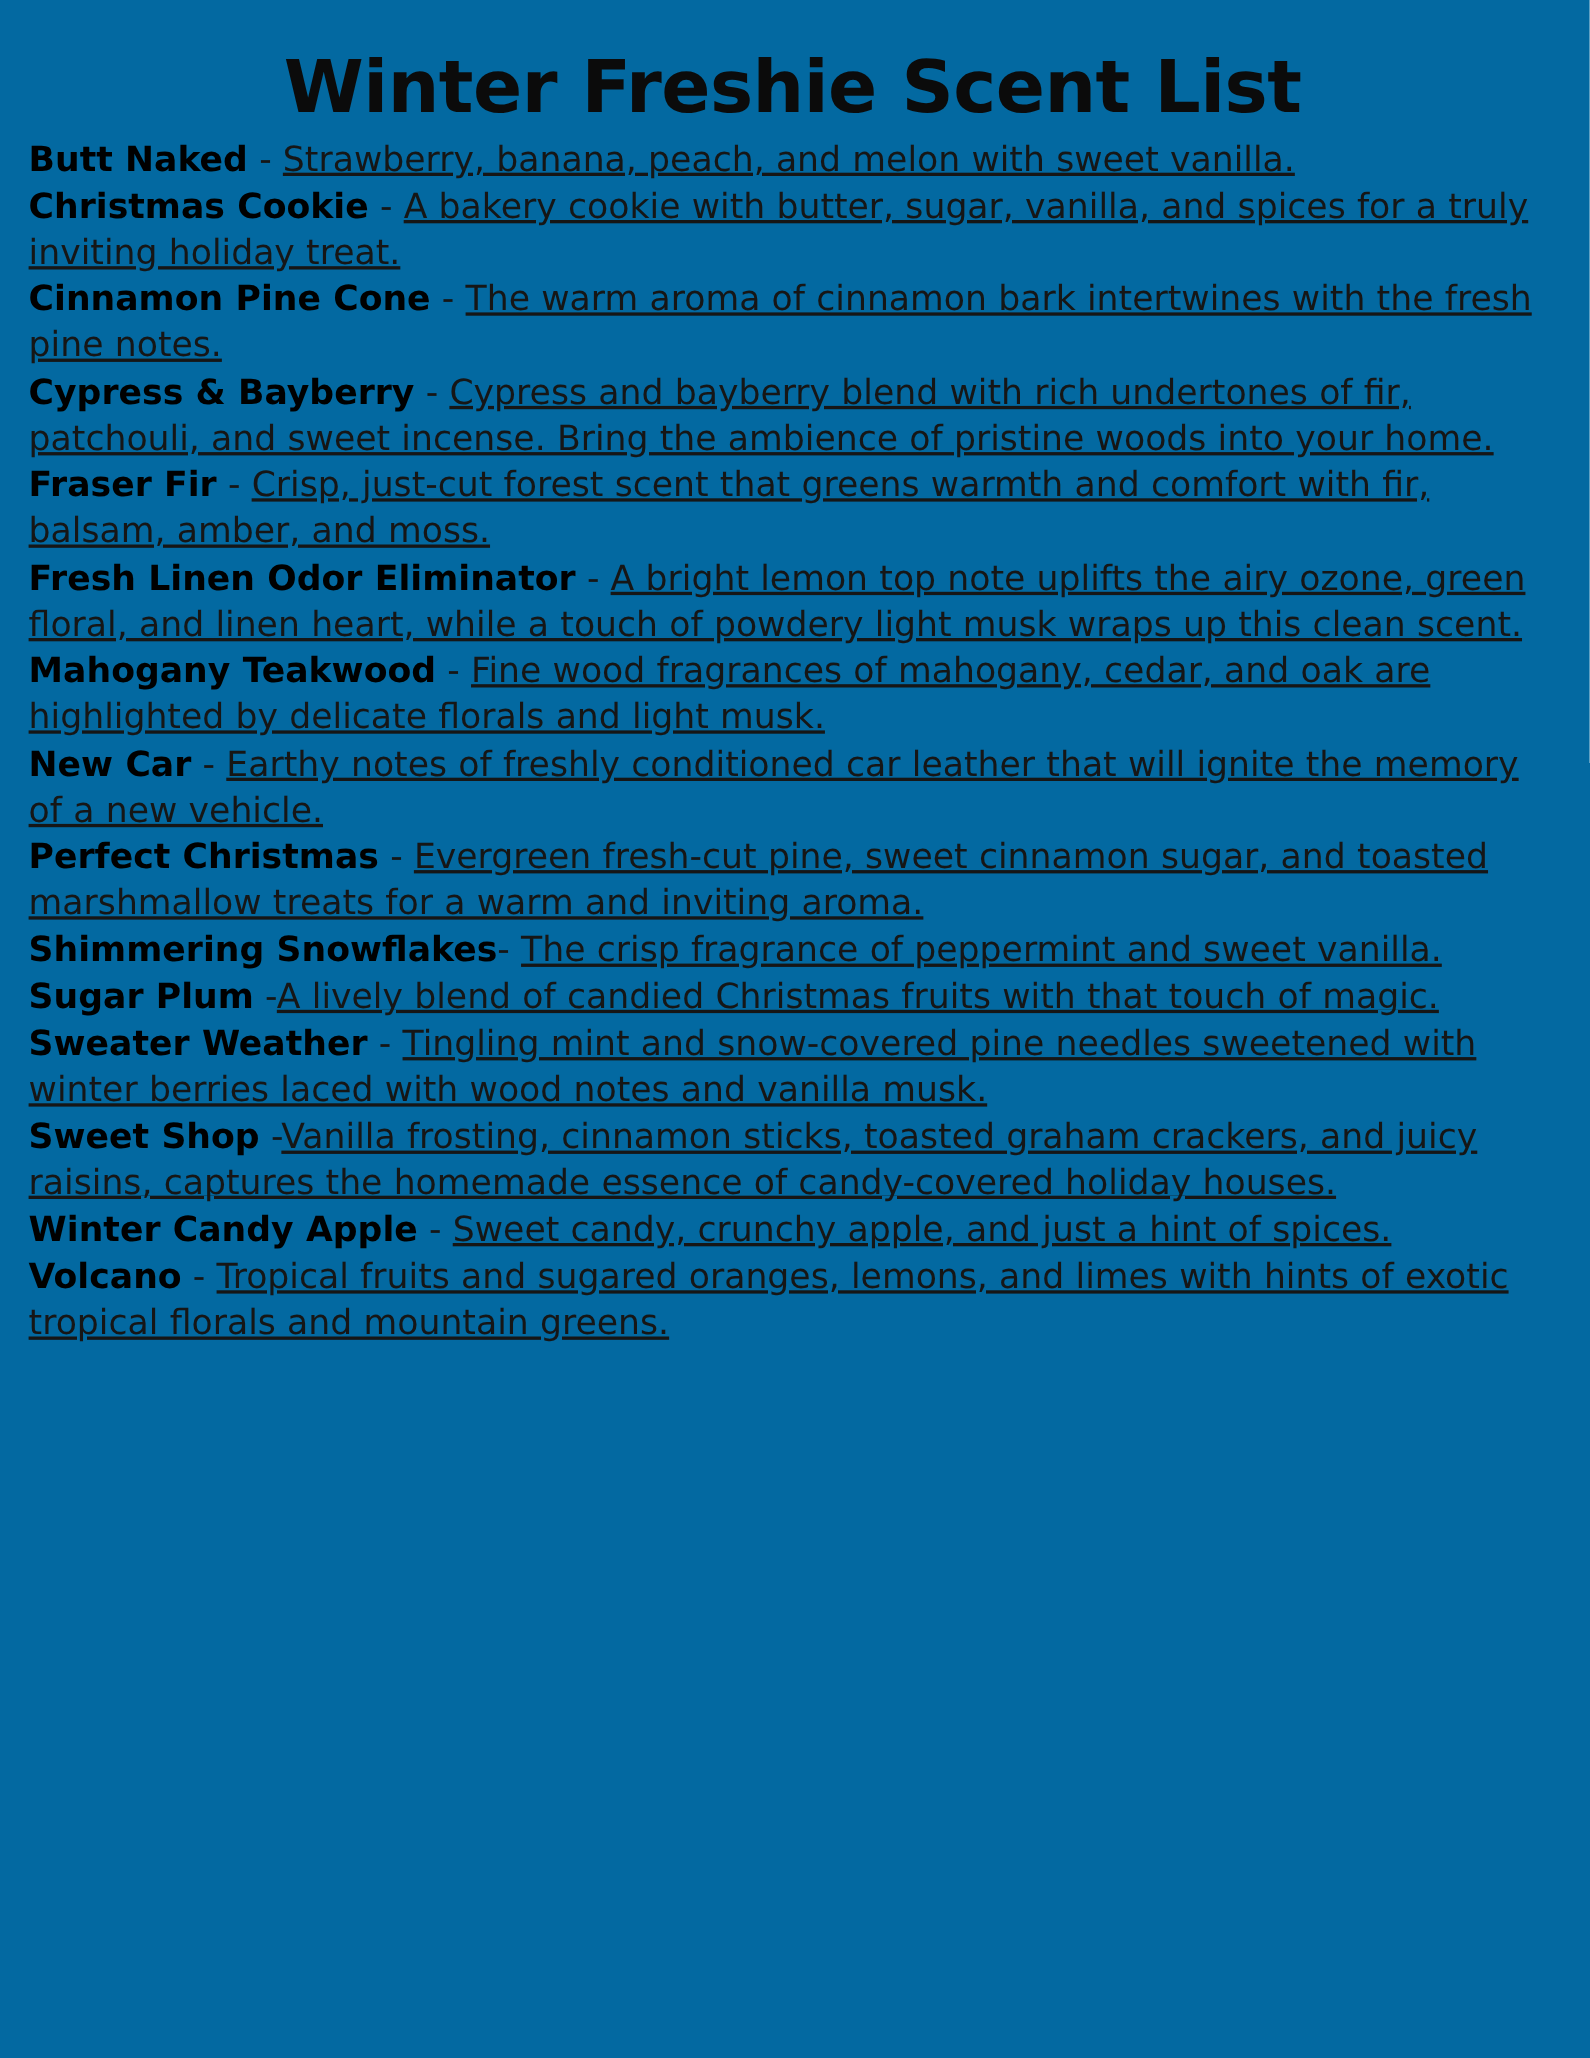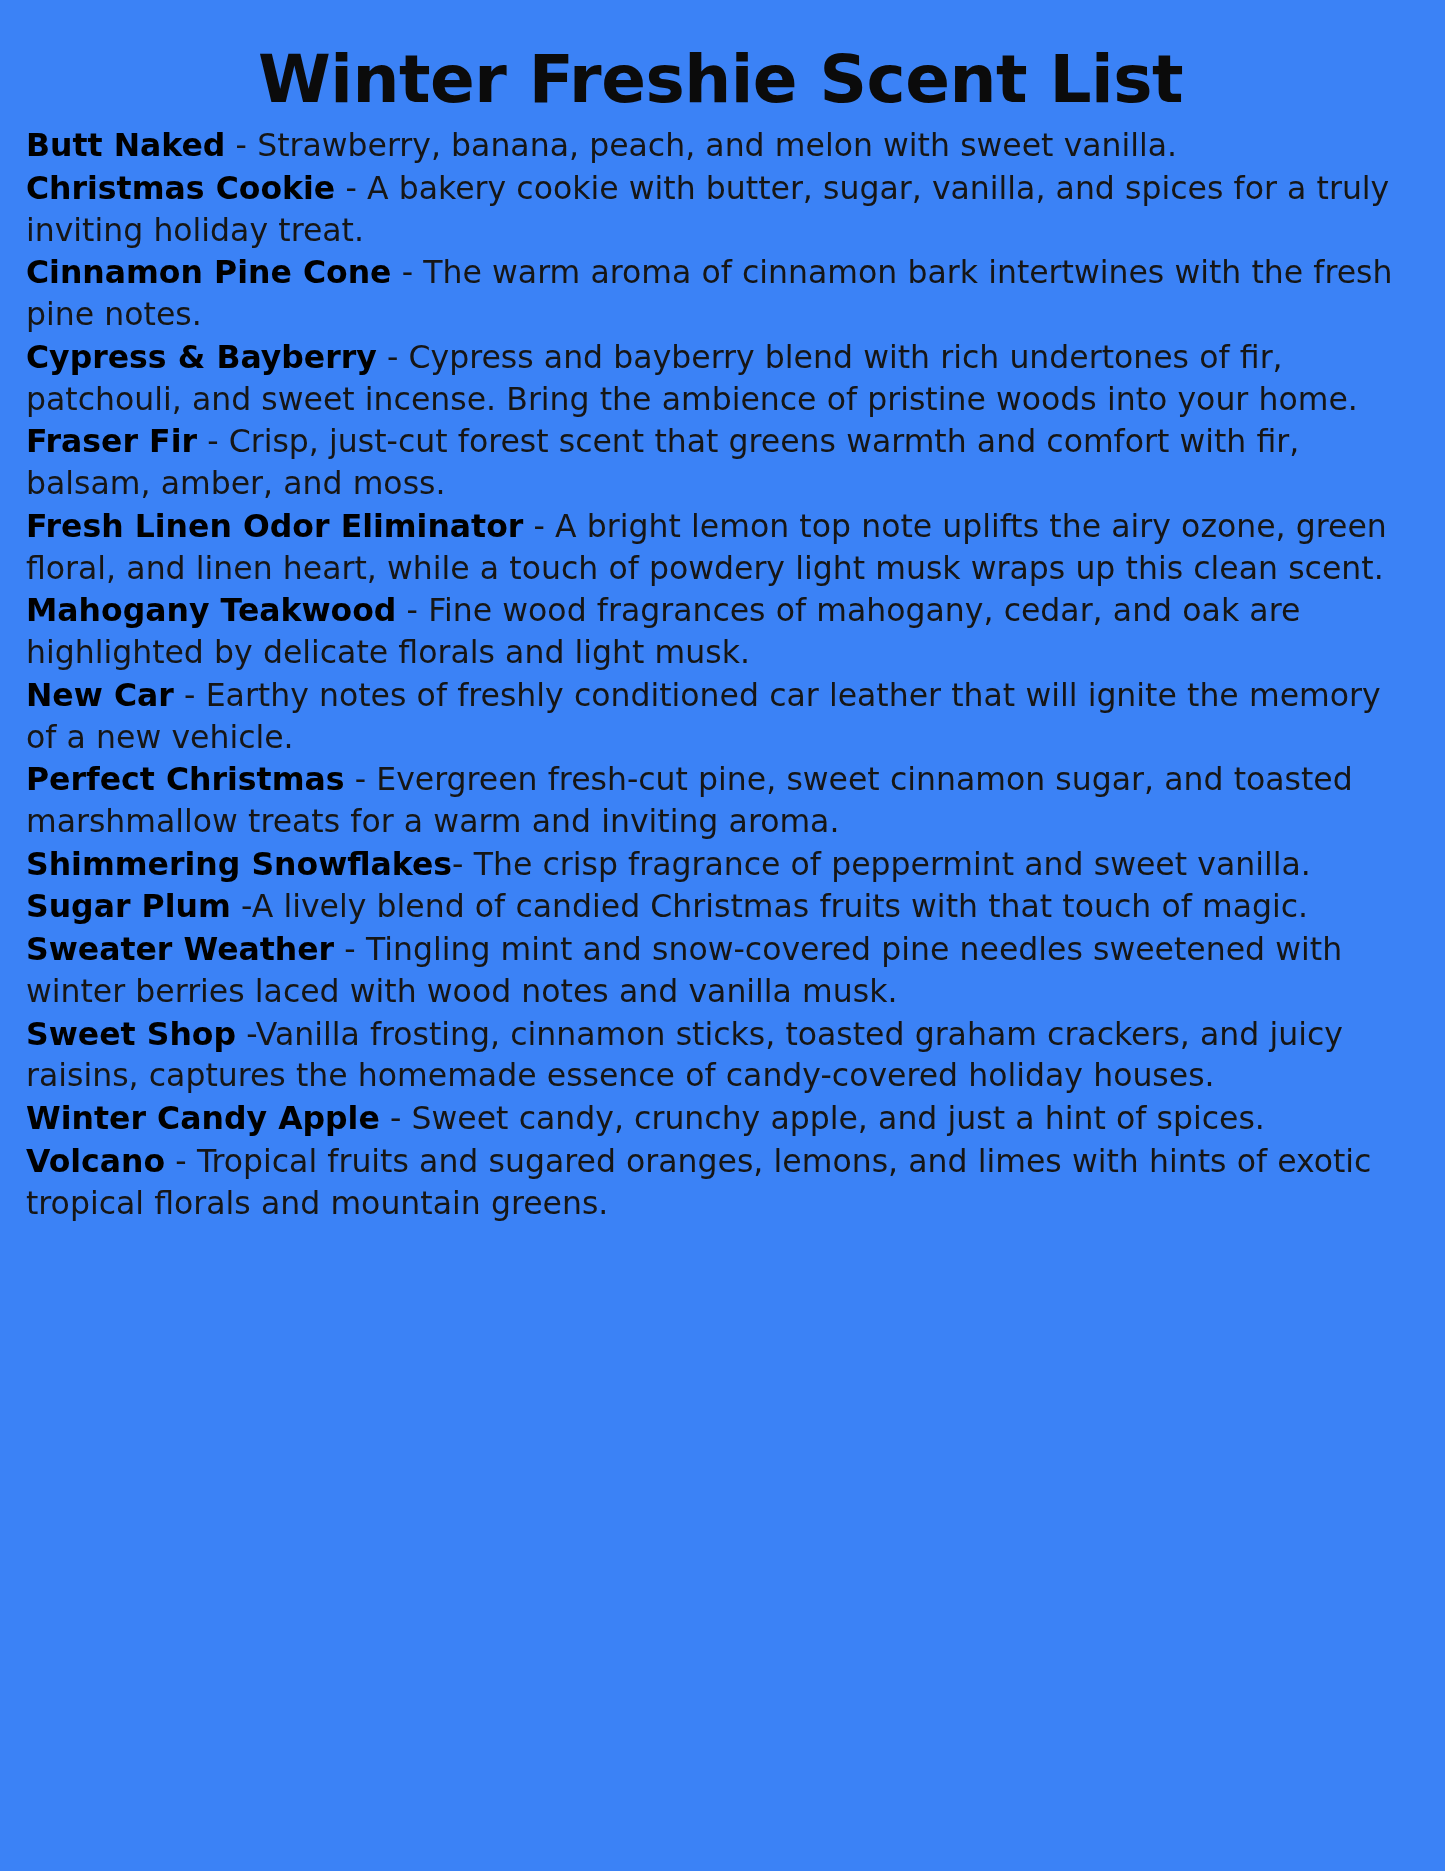--- a/index.html
+++ b/index.html
@@ -12,21 +12,21 @@
     height: 1871px;
     font-family: "DejaVu Sans", sans-serif;
     color: #111111;
     overflow: hidden;
   }
   .page {
     box-sizing: border-box;
     width: 1445px;
     height: 1871px;
     padding: 44px 30px 0 26px;
-    background: #3b82f6;
+    background: #0369a1;
   }
   .doc-title {
     text-align: center;
     font-family: "DejaVu Sans", sans-serif;
     font-weight: 700;
     font-size: 66px;
     line-height: 1.08;
     letter-spacing: -0.5px;
     color: #0b0b0b;
     margin: 0 0 10px 0;
@@ -45,20 +45,21 @@
     text-align: left;
     word-spacing: 0.2px;
   }
   .scent-name {
     font-weight: 700;
     color: #000000;
     text-align: right;
   }
   .scent-desc {
     font-weight: 400;
+    text-decoration: underline;
   }
 </style>
 </head>
 <body>
 
 <div class="page">
   <h1 class="doc-title">Winter Freshie Scent List</h1>
   <ul class="scent-list">
       <li class="scent-item"><span class="scent-name">Butt Naked</span><span class="scent-sep"> - </span><span class="scent-desc">Strawberry, banana, peach, and melon with sweet vanilla.</span></li>
       <li class="scent-item"><span class="scent-name">Christmas Cookie</span><span class="scent-sep"> - </span><span class="scent-desc">A bakery cookie with butter, sugar, vanilla, and spices for a truly inviting holiday treat.</span></li>

